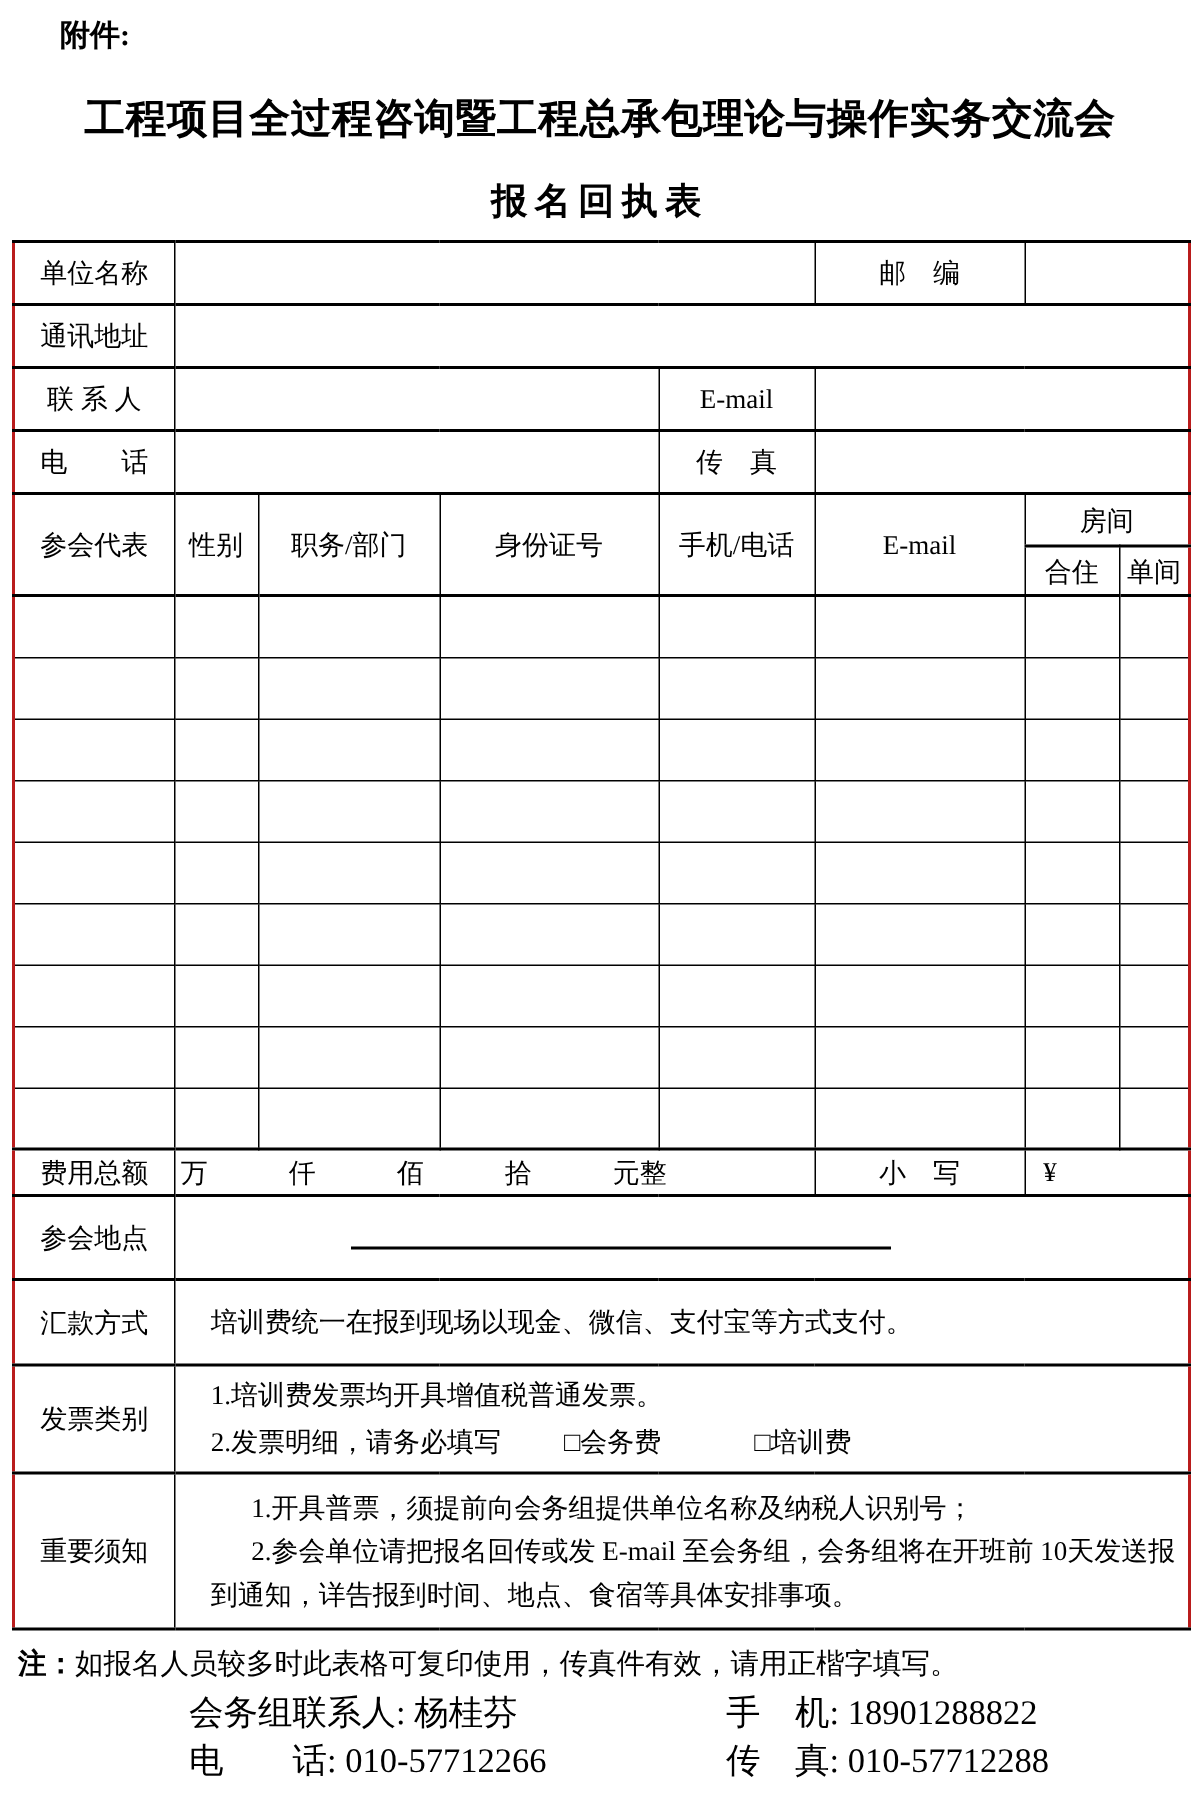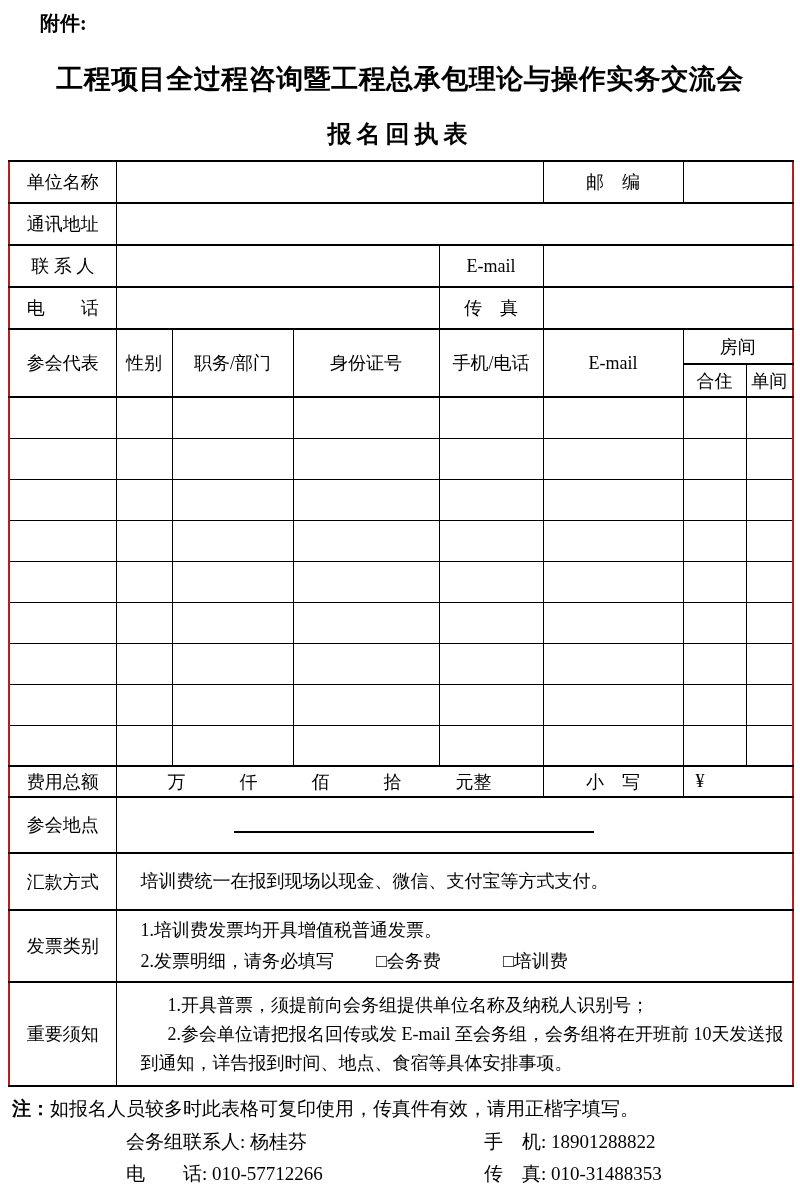--- a/index.html
+++ b/index.html
@@ -42,21 +42,21 @@
     border-width: 2px 1px;
     padding: 0 4px;
     font-size: 18px;
     overflow: hidden;
     vertical-align: middle;
   }
   tr.r-empty td { border-width: 1px; }
   .lbl { text-align: center; white-space: pre; }
   .hdr { text-align: center; white-space: pre; padding: 0 2px; }
   .pre { white-space: pre; }
-  .center { text-align: center; }
+  .center { }
   tr.r-info  { height: 42px; }
   tr.r-hdr-a { height: 35px; }
   tr.r-hdr-b { height: 33px; }
   tr.r-empty { height: 41px; }
   tr.r-total { height: 31px; }
   tr.r-venue { height: 56px; }
   tr.r-pay   { height: 57px; }
   tr.r-inv   { height: 72px; margin-top: 23px; }
   tr.r-note  { height: 104px; }
   .venue-line {
@@ -73,21 +73,21 @@
   .chk2 { margin-left: 62px; }
   .bold { font-weight: normal; text-align: right; }
   .note-para { text-indent: 1.5em; line-height: 29px; text-align: left; }
   .footer-note {
     margin: 9px 0 0 12px;
     font-size: 19px;
   }
   .footer-note b { font-weight: bold; }
   .contacts {
     margin: 8px 0 0 126px;
-    font-size: 19px;
+    font-size: 23px;
     display: grid;
     grid-template-columns: 358px auto;
     row-gap: 9px;
     line-height: 23px;
   }
   .contact-item { white-space: pre; }
 </style>
 </head>
 <body>
 
@@ -281,17 +281,17 @@
     </tr>
   </tbody>
     </table>
 
   <div class="footer-note"><b>注：</b><span>如报名人员较多时此表格可复印使用，传真件有效，请用正楷字填写。</span></div>
 
   <div class="contacts">
     <div class="contact-item"><span>会务组联系人:</span> <span>杨桂芬</span></div>
     <div class="contact-item"><span>手　机:</span> <span>18901288822</span></div>
     <div class="contact-item"><span>电　　话:</span> <span>010-57712266</span></div>
-    <div class="contact-item"><span>传　真:</span> <span>010-31488353</span></div>
+    <div class="contact-item"><span>传　真:</span> <span>010-57712288</span></div>
 
   </div>
 
 </div>
 
 </body></html>

